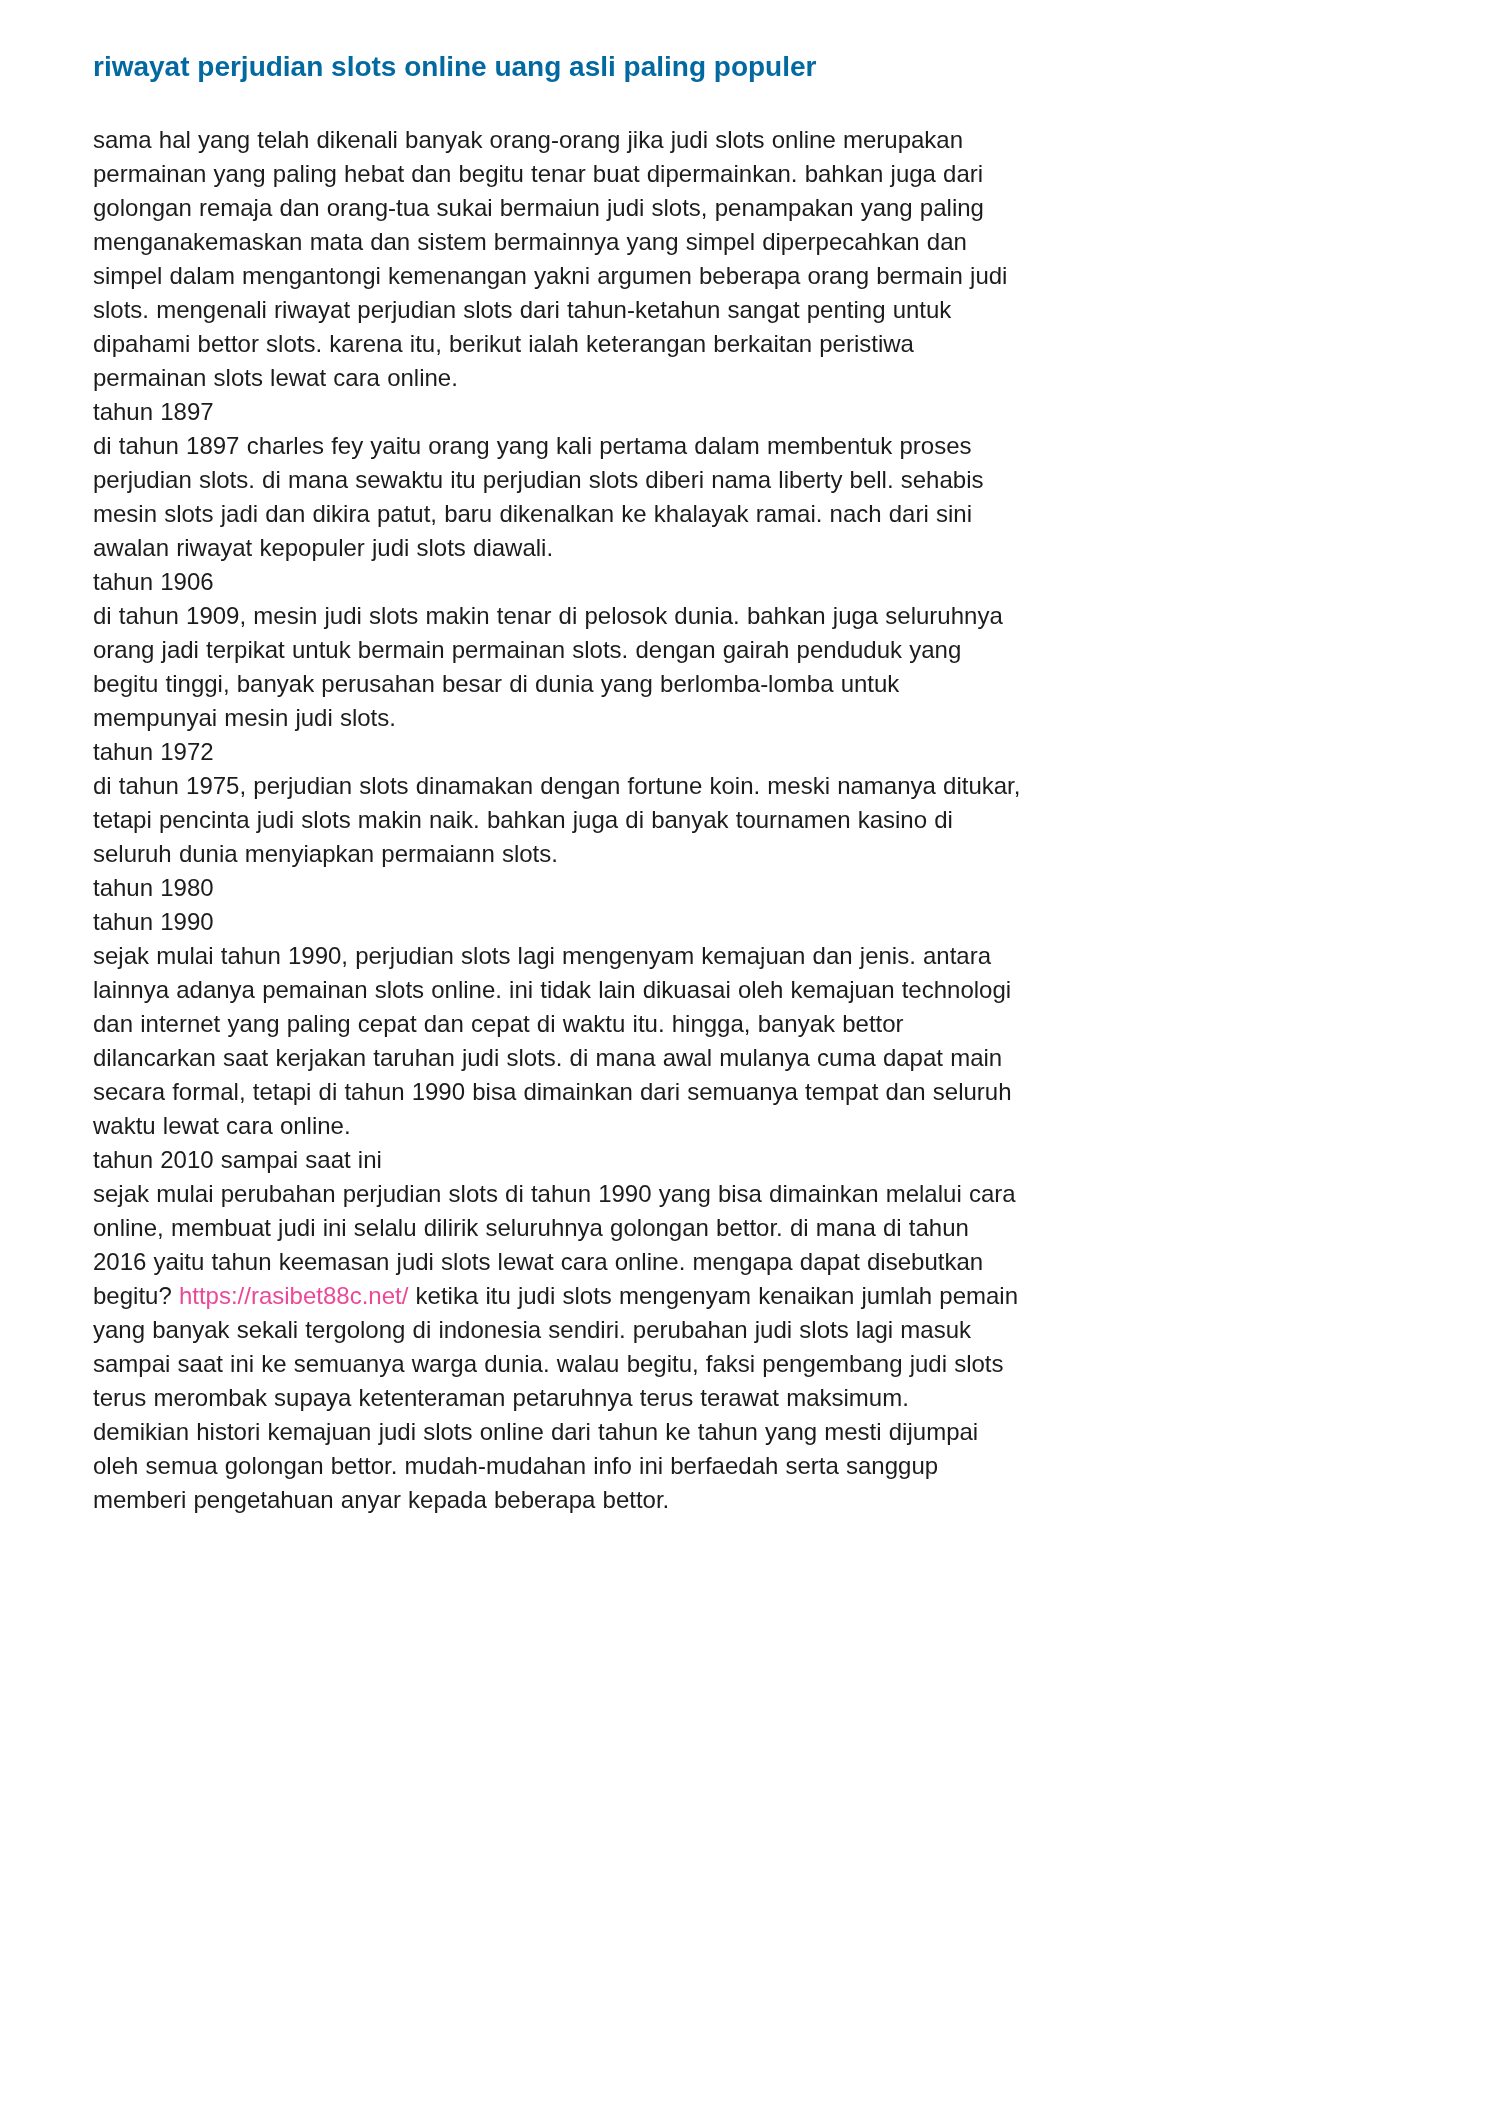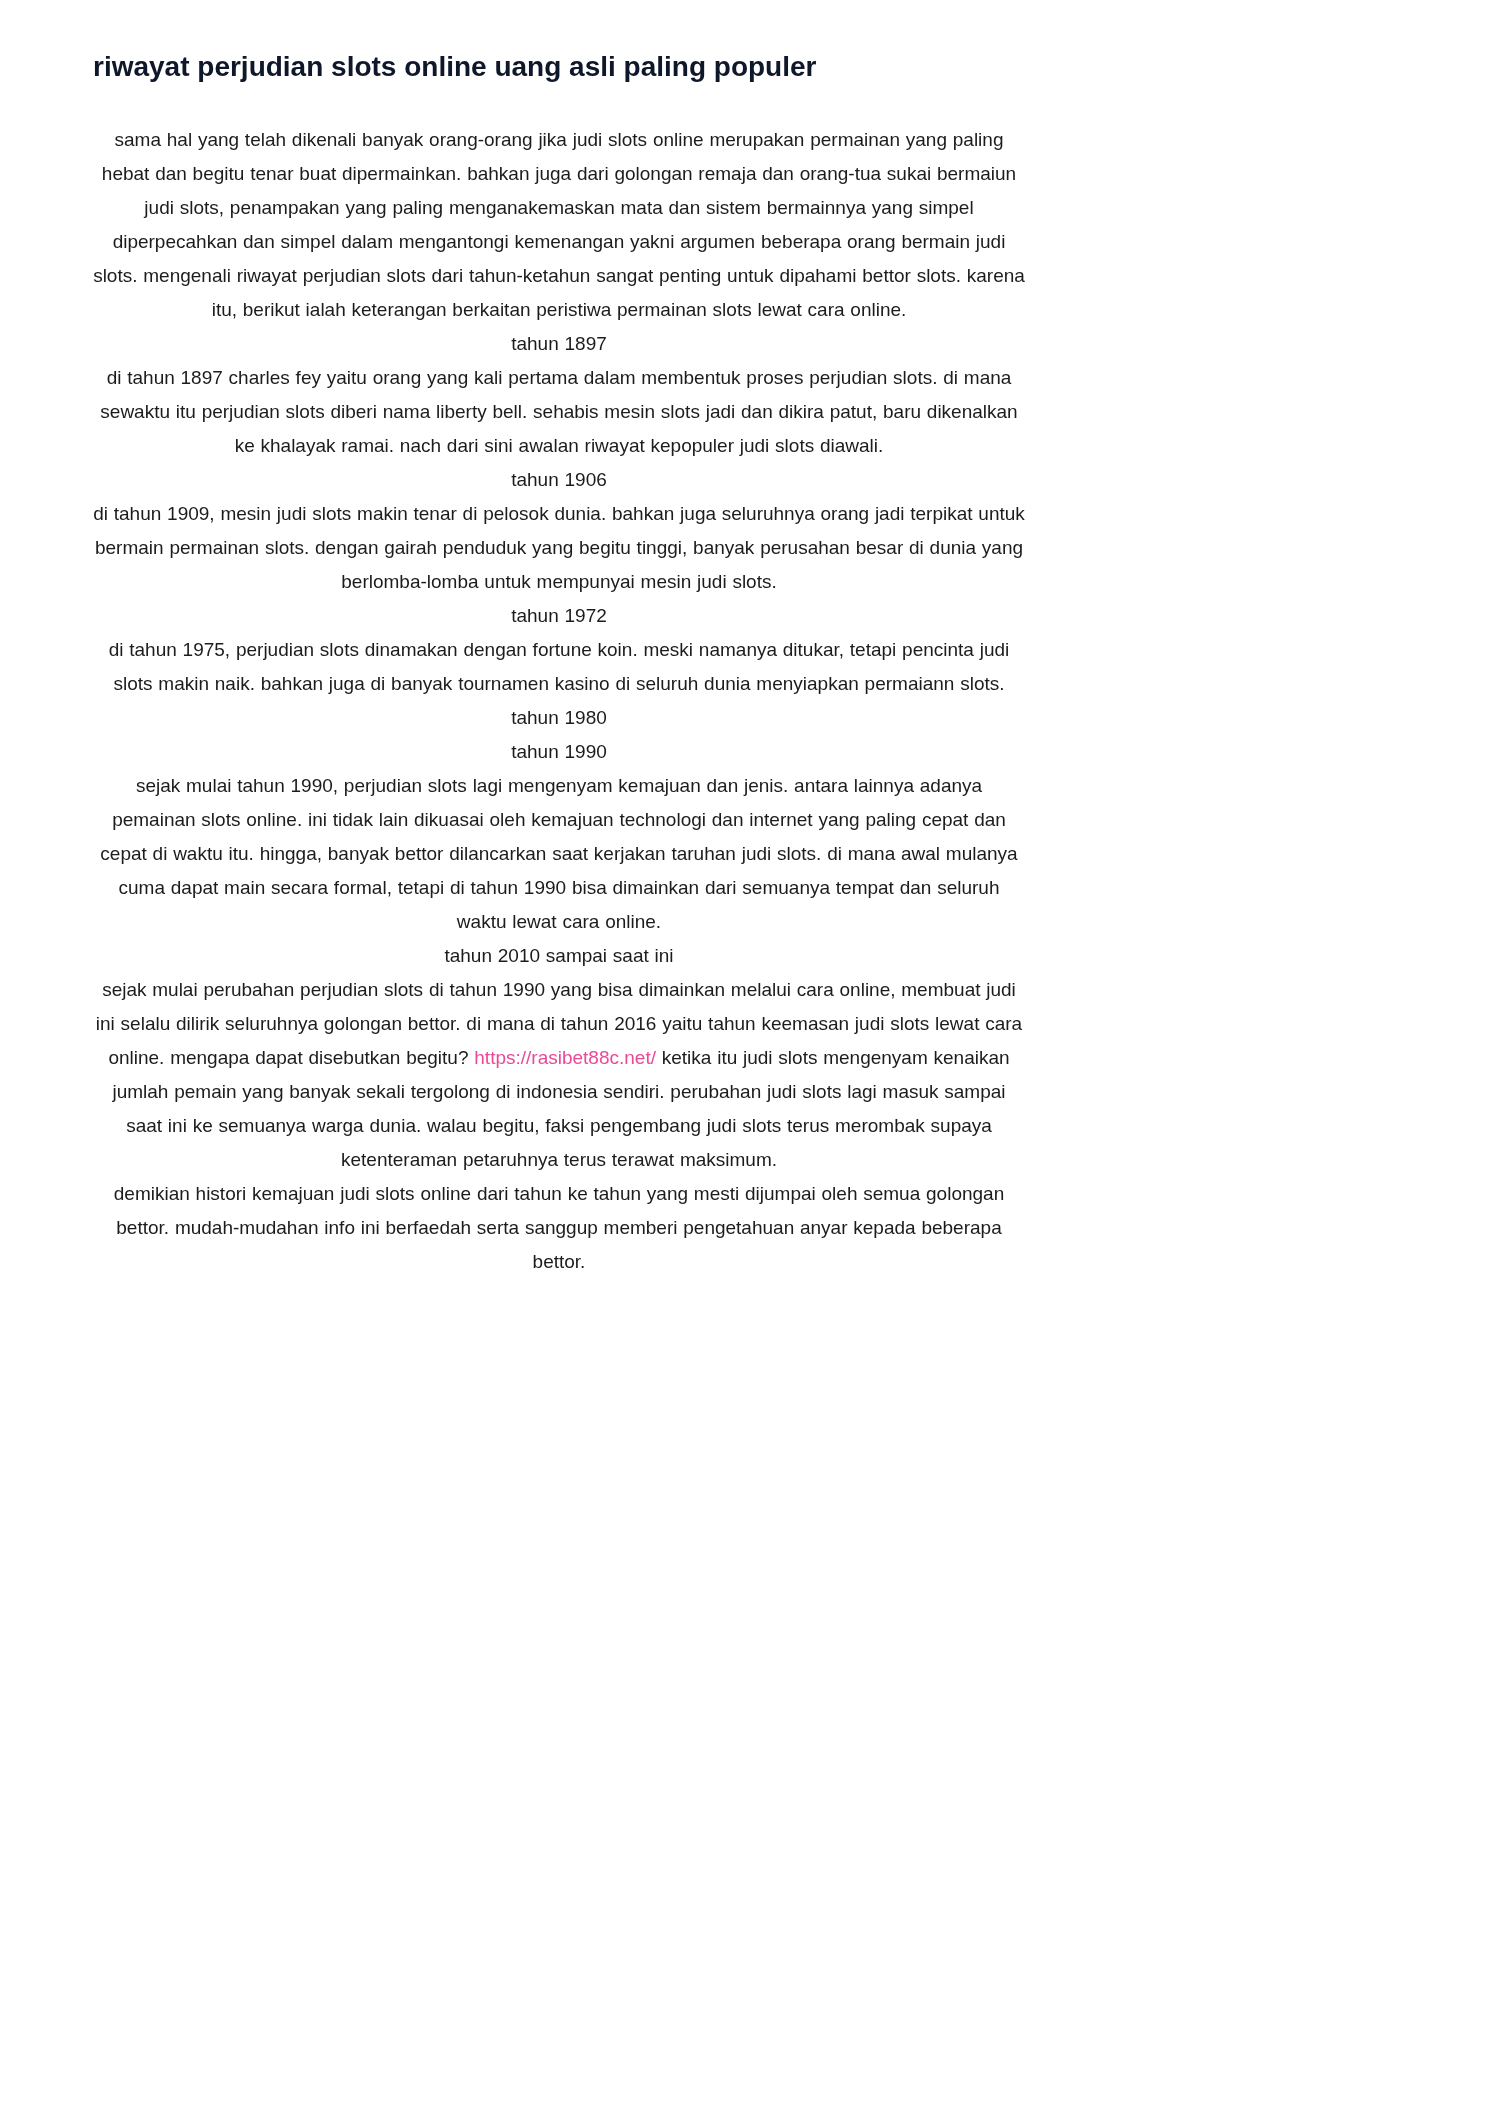--- a/index.html
+++ b/index.html
@@ -23,29 +23,28 @@
     position: absolute;
     left: 93px;
     top: 48px;
     width: 932px;
   }
   .doc-title {
     font-size: 28px;
     font-weight: 700;
     line-height: 38px;
     margin: 0 0 37px 0;
-    color: #0f172a;
+    color: #0369a1;
   }
   .para {
-    font-size: 19px;
+    font-size: 24px;
     line-height: 34px;
     margin: 0;
     color: #1c1c1c;
     word-spacing: 0.5px;
-    text-align: center;
   }
   .inline-link {
     color: #ec4899;
     text-decoration: none;
     cursor: pointer;
   }
 </style>
 </head>
 <body>
 

